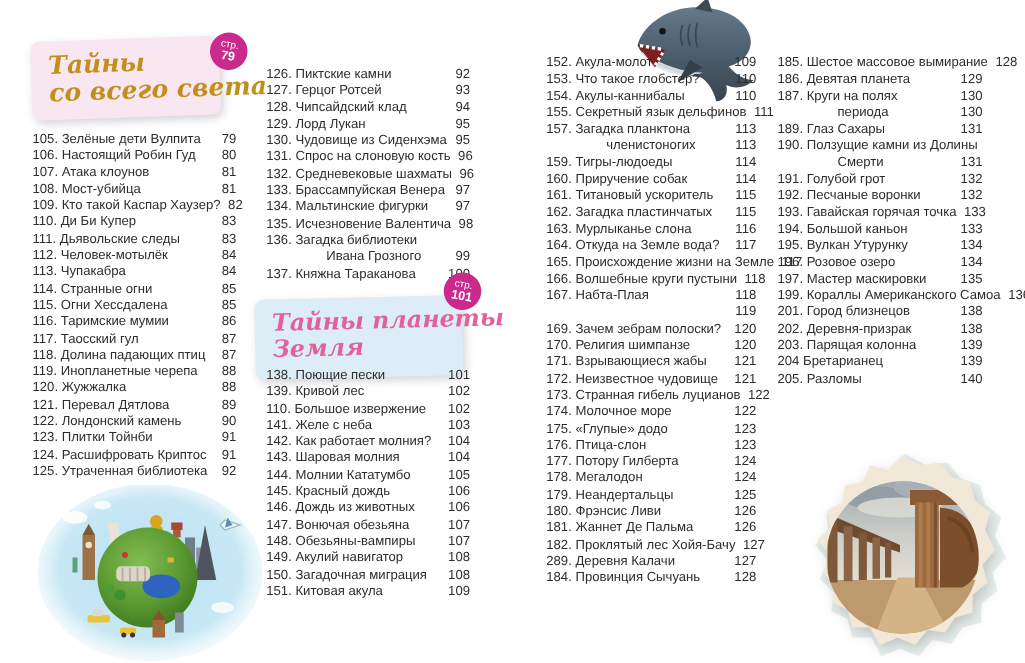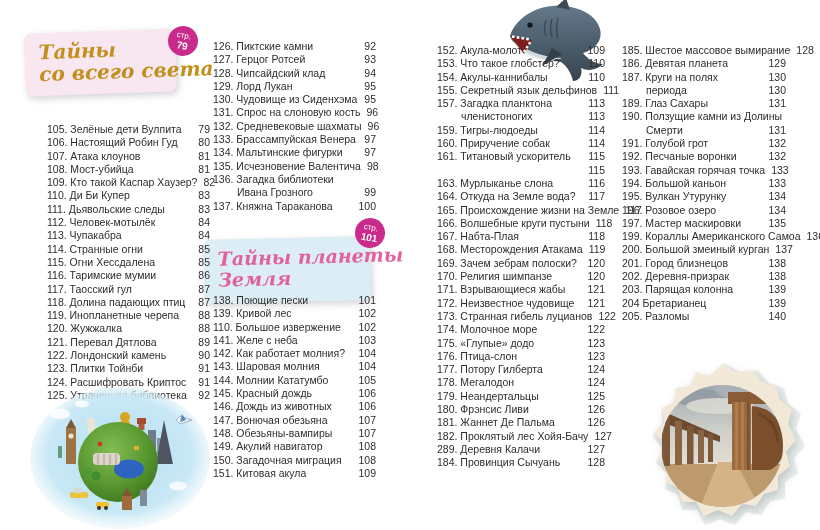--- a/index.html
+++ b/index.html
@@ -29,24 +29,24 @@
     z-index:5;line-height:1;
   }
   .badge .blabel{font-size:8px;}
   .badge .bpage{font-size:10px;font-weight:bold;margin-top:1px;}
   #badge1{left:168px;top:26px;}
   #badge2{left:355px;top:218px;}
   
   .toc{position:absolute;color:#2f2c2d;font-size:10.5px;}
   .row{display:flex;line-height:13.3px;height:13.3px;white-space:nowrap;}
   .row .t{overflow:visible;}
-  .row .t2{padding-left:24px;}
+  .row .t2{padding-left:24px;margin-left:24px;}
   .row .p{margin-left:auto;padding-left:6px;}
-  #col1{left:47px;top:105px;width:163px;margin-top:18px;}
-  #col2a{left:213px;top:40px;width:163px;}
+  #col1{left:26px;top:105px;width:163px;}
+  #col2a{left:213px;top:53px;width:163px;}
   #col2b{left:213px;top:294px;width:163px;}
   #col3{left:437px;top:44px;width:168px;z-index:2;}
   #col4{left:622px;top:44px;width:164px;}
   
   .illus{position:absolute;}
   #globe-illus{left:30px;top:388px;}
   #shark-illus{left:500px;top:-2px;z-index:1;}
   #ruins-illus{left:640px;top:360px;}
 </style>
 </head>
@@ -301,20 +301,21 @@
       </div>
       <div class="row">
         <span class="t">160. Приручение собак</span>
         <span class="p">114</span>
       </div>
       <div class="row">
         <span class="t">161. Титановый ускоритель</span>
         <span class="p">115</span>
       </div>
       <div class="row">
+        <span class="t">162. Загадка пластинчатых</span>
         <span class="p">115</span>
       </div>
       <div class="row">
         <span class="t">163. Мурлыканье слона</span>
         <span class="p">116</span>
       </div>
       <div class="row">
         <span class="t">164. Откуда на Земле вода?</span>
         <span class="p">117</span>
       </div>
@@ -324,21 +325,20 @@
       </div>
       <div class="row">
         <span class="t">166. Волшебные круги пустыни</span>
         <span class="p">118</span>
       </div>
       <div class="row">
         <span class="t">167. Набта-Плая</span>
         <span class="p">118</span>
       </div>
       <div class="row">
-        <span class="t">168. Месторождения Атакама</span>
         <span class="p">119</span>
       </div>
       <div class="row">
         <span class="t">169. Зачем зебрам полоски?</span>
         <span class="p">120</span>
       </div>
       <div class="row">
         <span class="t">170. Религия шимпанзе</span>
         <span class="p">120</span>
       </div>
@@ -452,24 +452,20 @@
         <span class="t">196. Розовое озеро</span>
         <span class="p">134</span>
       </div>
       <div class="row">
         <span class="t">197. Мастер маскировки</span>
         <span class="p">135</span>
       </div>
       <div class="row">
         <span class="t">199. Кораллы Американского Самоа</span>
         <span class="p">136</span>
-      </div>
-      <div class="row">
-        <span class="t">200. Большой змеиный курган</span>
-        <span class="p">137</span>
       </div>
       <div class="row">
         <span class="t">201. Город близнецов</span>
         <span class="p">138</span>
       </div>
       <div class="row">
         <span class="t">202. Деревня-призрак</span>
         <span class="p">138</span>
       </div>
       <div class="row">

